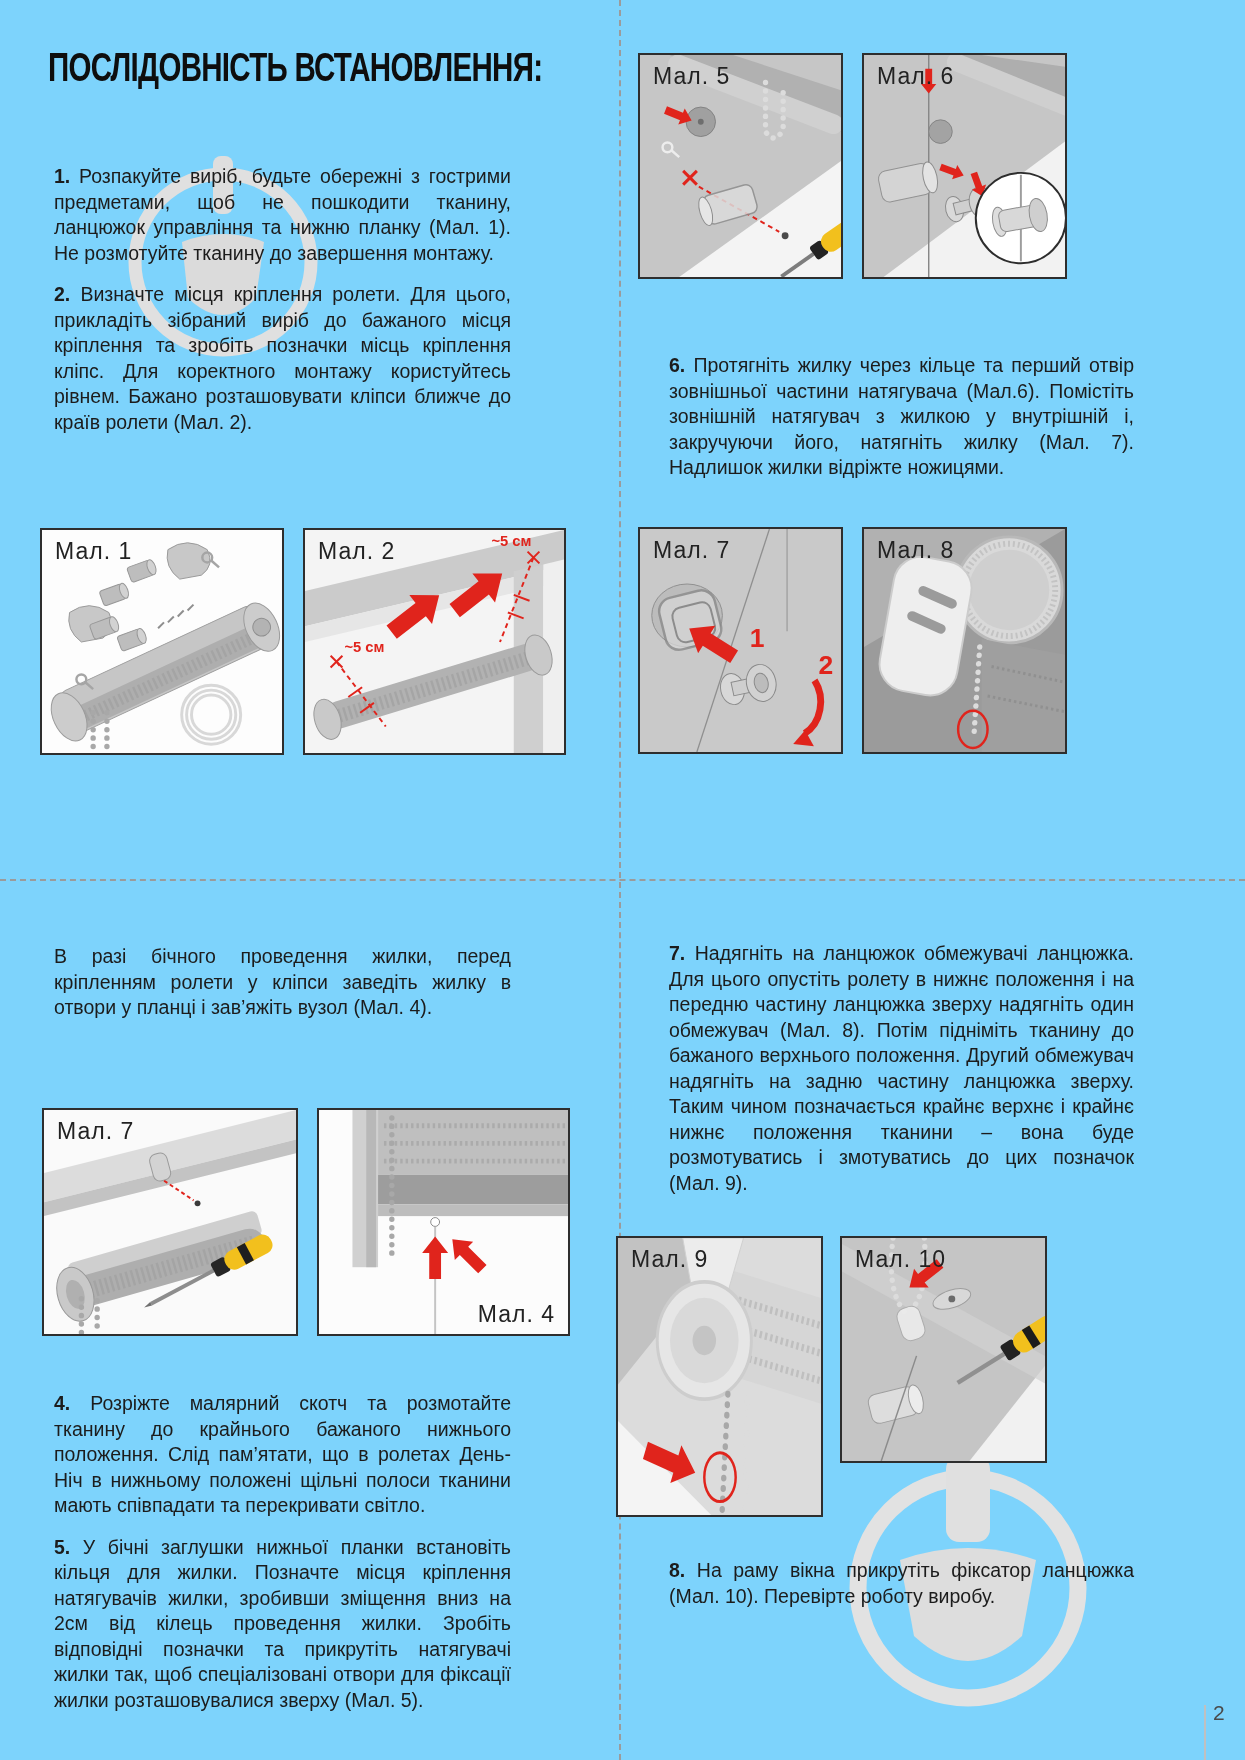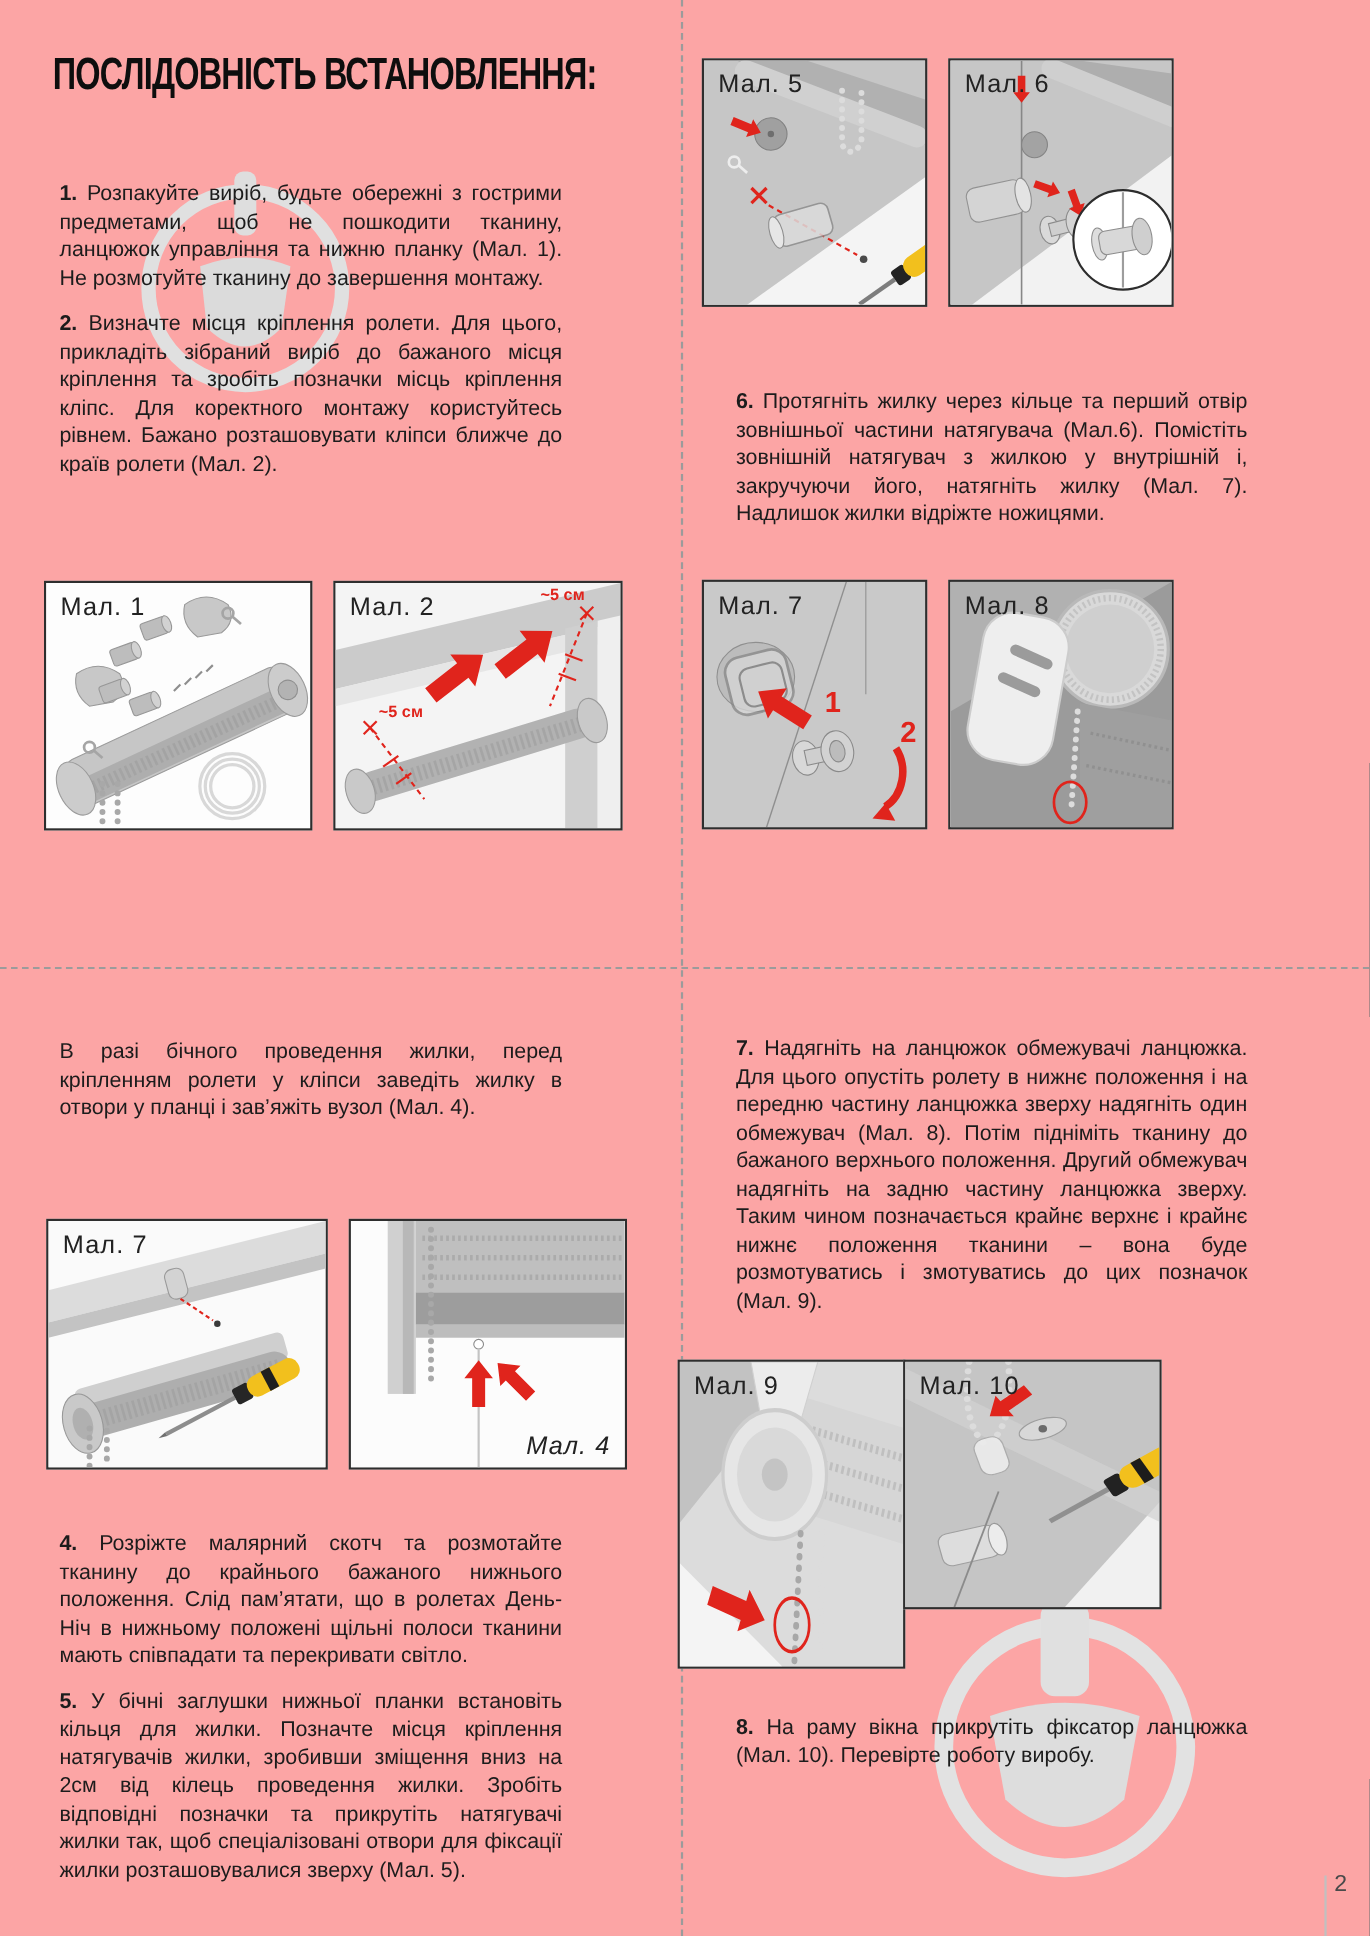--- a/index.html
+++ b/index.html
@@ -1,30 +1,30 @@
 <!DOCTYPE html>
 <html><head>
 <meta charset="utf-8">
 <style>
   html,body{margin:0;padding:0;background:#777;}
-  .page{position:relative;width:1245px;height:1760px;background:#fca5a5;overflow:hidden;
+  .page{position:relative;width:1245px;height:1760px;background:#7dd3fc;overflow:hidden;
         font-family:"Liberation Sans",sans-serif;color:#1c1c1c;}
   .z{z-index:2;}
   .wm{position:absolute;z-index:1;}
   .cut-v{position:absolute;left:619px;top:0;height:1760px;width:0;border-left:2px dashed #9b9b9b;z-index:2;}
   .cut-h{position:absolute;top:879px;left:0;width:1245px;height:0;border-top:2px dashed #9b9b9b;z-index:2;}
   .title{position:absolute;left:48px;top:44px;font-size:41px;font-weight:bold;color:#0e0e0e;
          letter-spacing:-1px;white-space:nowrap;transform:scaleX(.72);transform-origin:0 0;}
   .col{position:absolute;text-align:justify;font-size:19.5px;line-height:25.5px;color:#1c1c1c;}
   .col p{margin:16px;}
   .col b{font-weight:bold;}
   .fig{position:absolute;border:2px solid #2e2e2e;background:#fff;overflow:hidden;box-sizing:border-box;}
   .fig svg{display:block;width:100%;height:100%;}
   .figlabel{position:absolute;top:8px;left:13px;font-size:23px;letter-spacing:1px;color:#222;}
-  .figlabel.br{top:auto;left:auto;right:13px;bottom:6px;font-style:italic;}
+  .figlabel.br{top:auto;left:auto;right:13px;bottom:6px;}
   .pn-line{position:absolute;left:1204px;top:1705px;width:2px;height:55px;background:#c0c0c0;z-index:2;}
   .pn{position:absolute;left:1213px;top:1701px;font-size:21px;color:#4a4a4a;z-index:2;}
   svg text{font-family:"Liberation Sans",sans-serif;}
   .red{fill:#e0241c;}
   .rl{stroke:#e0241c;}
   .ch{stroke:#dcdcdc;stroke-width:5.5;stroke-dasharray:0.1 8.5;stroke-linecap:round;fill:none;}
   .chd{stroke:#a8a8a8;stroke-width:5.5;stroke-dasharray:0.1 8.5;stroke-linecap:round;fill:none;}
   .tex{stroke:#9c9c9c;stroke-dasharray:2.5 3;opacity:.55;}
 </style>
 </head>
@@ -341,21 +341,21 @@
       <circle cx="88" cy="84" r="35" fill="#d9d9d9"></circle>
       <circle cx="88" cy="84" r="12" fill="#c4c4c4"></circle>
       <path class="chd" d="M112,128 L106,227"></path>
       <path class="ch" d="M132,126 L130,227"></path>
       <ellipse cx="104" cy="196" rx="16" ry="20" fill="none" class="rl" stroke-width="2.5"></ellipse>
       <polygon class="red" points="0,-5 22,-5 22,-11 36,0 22,11 22,5 0,5" transform="translate(28,174) rotate(20) scale(1.5)"></polygon>
     </svg>
     <span class="figlabel">Мал. 9</span>
   </div>
 
-  <div class="fig z" style="left:821px;top:1236px;width:235px;height:227px">
+  <div class="fig z" style="left:840px;top:1236px;width:207px;height:227px">
     <svg viewBox="0 0 207 227" preserveAspectRatio="none">
       <rect width="207" height="227" fill="#c5c5c5"></rect>
       <polygon points="130,227 207,130 207,227" fill="#f1f1f1"></polygon>
       <polygon points="0,6 207,120 207,148 0,34" fill="#d2d2d2" opacity="0.7"></polygon>
       <path class="ch" d="M52,0 C48,36 50,62 68,80"></path>
       <path class="ch" d="M84,0 C86,34 84,56 72,72"></path>
       <g transform="translate(70,86) rotate(-18)">
         <rect x="-12" y="-16" width="24" height="34" rx="9" fill="#ececec" opacity="0.9" stroke="#aaaaaa"></rect>
       </g>
       <polygon class="red" points="0,-5 22,-5 22,-11 36,0 22,11 22,5 0,5" transform="translate(100,26) rotate(142) scale(1.1)"></polygon>

